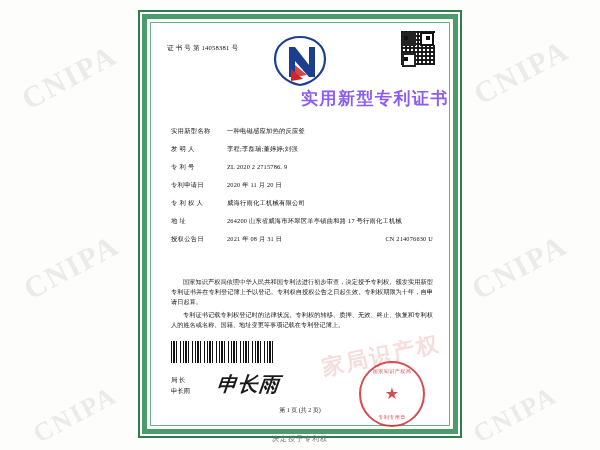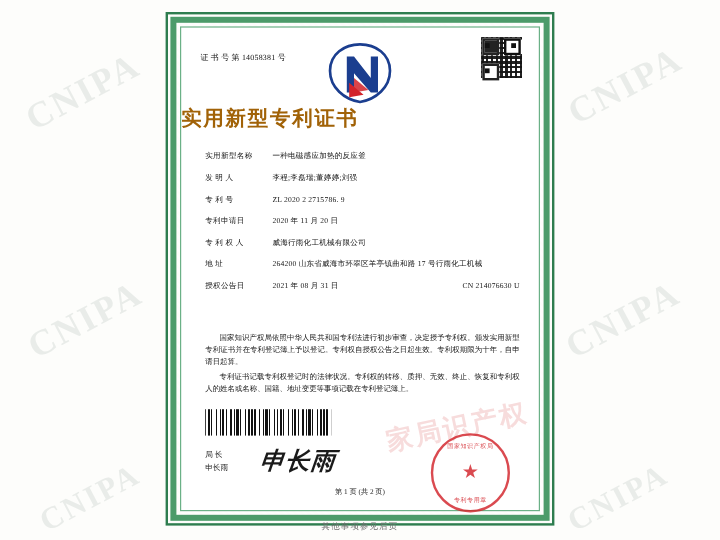--- a/index.html
+++ b/index.html
@@ -144,25 +144,25 @@
     left: 50%;
     transform: translateX(-50%);
     top: 12px;
     width: 62px; height: 52px;
   }
 
   .title {
     position: absolute;
     left: 0; right: 0;
     top: 64px;
-    text-align: left;
+    text-align: right;
     font-family: Liberation Mono, monospace;
     font-size: 17px;
     font-weight: bold;
-    color: #a16207;
+    color: #8b5cf6;
     letter-spacing: 1.5px;
   }
 
   .fields {
     position: absolute;
     left: 20px;
     top: 103px;
     width: 262px;
   }
   .row {
@@ -391,14 +391,14 @@
 
     <div class="seal">
       <div class="seal-top">国家知识产权局</div>
       <div class="star">★</div>
       <div class="seal-txt">专利专用章</div>
     </div>
 
     <div class="page-num">第 1 页 (共 2 页)</div>
   </div>
 
-  <div class="footer-note">其他事项参见后页</div>
+  <div class="footer-note">决定授予专利权</div>
 </div>
 
 </body></html>

